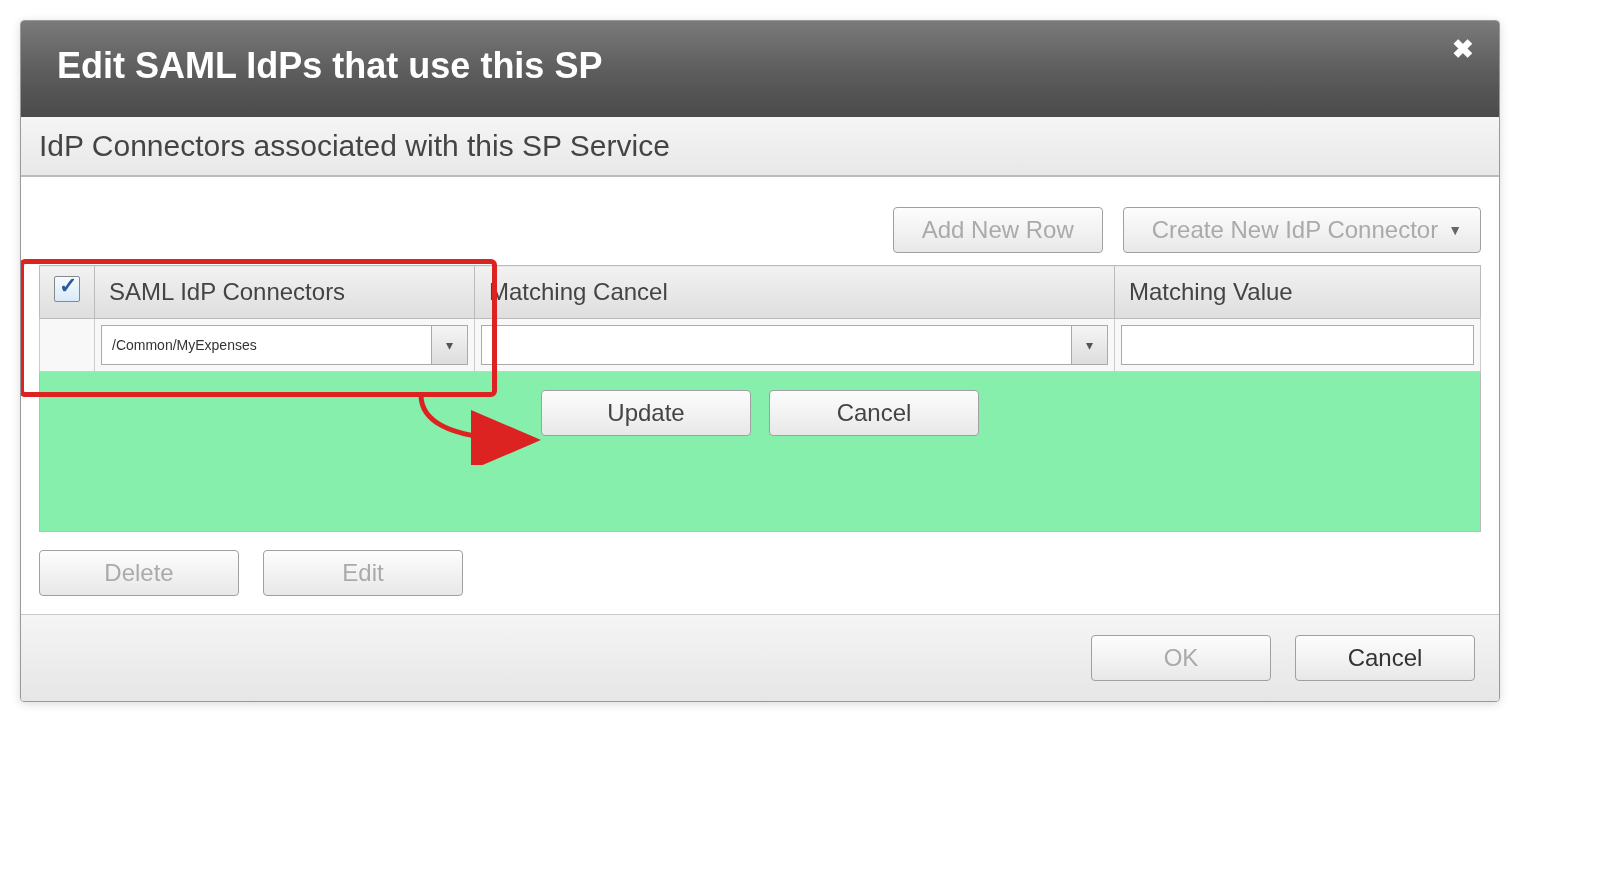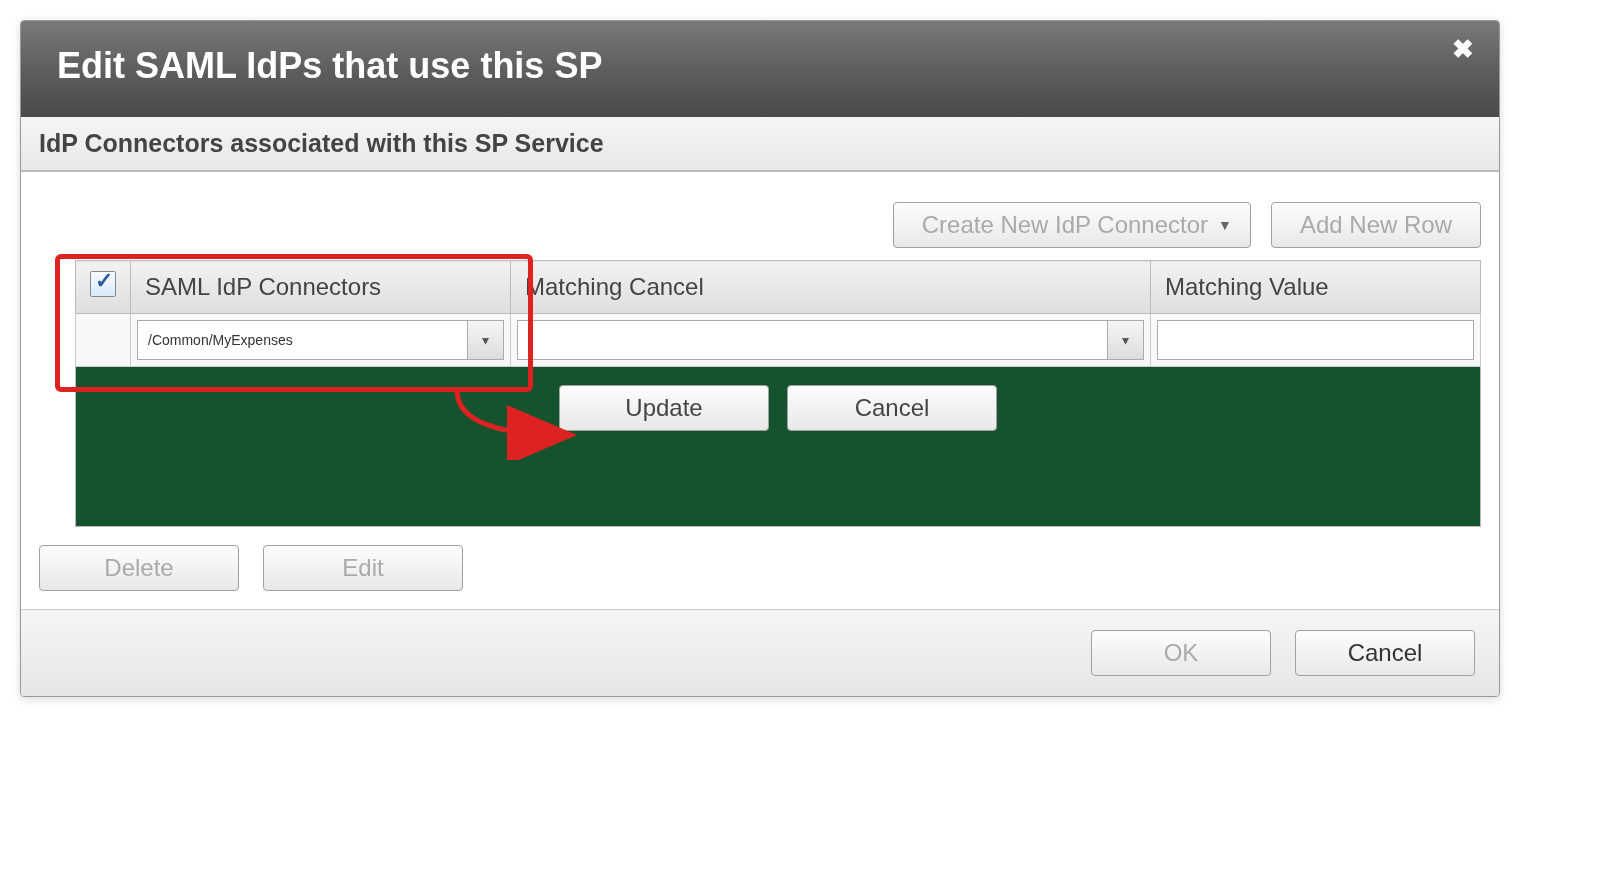--- a/index.html
+++ b/index.html
@@ -40,22 +40,22 @@
       text-align: center;
     }
     .dialog-body {
       padding: 0;
       background: #fff;
     }
     .section-header {
       background: linear-gradient(to bottom, #f5f5f5, #e8e8e8);
       border-bottom: 2px solid #bbb;
       padding: 12px 18px;
-      font-size: 25px;
-      font-weight: bold;
+      font-size: 30px;
+      font-weight: normal;
       color: #444;
     }
     .toolbar {
       padding: 30px 18px 12px 18px;
       display: flex;
       justify-content: flex-end;
       gap: 20px;
     }
     .btn {
       background: linear-gradient(to bottom, #fdfdfd, #e8e8e8);
@@ -76,21 +76,20 @@
     .btn.dropdown-btn {
       padding-right: 18px;
     }
     .dropdown-caret {
       font-size: 14px;
       color: #666;
     }
     .table-wrap {
       padding: 0 18px 0 18px;
       position: relative;
-      margin-left: 36px;
     }
     .data-table {
       width: 100%;
       border-collapse: collapse;
       border: 1px solid #bbb;
     }
     .data-table th {
       background: linear-gradient(to bottom, #f2f2f2, #dedede);
       border: 1px solid #bbb;
       padding: 10px 14px;
@@ -180,21 +179,21 @@
       gap: 18px;
       position: relative;
     }
     .row-actions .btn {
       min-width: 210px;
       justify-content: center;
       color: #444;
     }
     .table-spacer-row td {
       height: 160px;
-      background: #14532d;
+      background: #86efac;
       border: 1px solid #bbb;
       border-top: none;
       padding: 0;
       vertical-align: top;
     }
     .action-cell {
       position: relative;
       height: 100%;
     }
     .bottom-actions {
@@ -233,26 +232,26 @@
   <div class="dialog-header">
     <div class="dialog-title">Edit SAML IdPs that use this SP</div>
     <div class="close-icon">✖</div>
   </div>
 
   <div class="dialog-body">
 
     <div class="section-header">IdP Connectors associated with this SP Service</div>
 
     <div class="toolbar">
+      <button class="btn disabled">
+        <span>Add New Row</span>
+      </button>
       <button class="btn dropdown-btn disabled">
         <span>Create New IdP Connector</span>
         <span class="dropdown-caret">▼</span>
-      </button>
-      <button class="btn disabled">
-        <span>Add New Row</span>
       </button>
     </div>
 
     <div class="table-wrap">
       <table class="data-table">
         <thead>
           <tr>
             <th class="checkbox-col">
               <span class="checkbox-sq checked"></span>
             </th>

